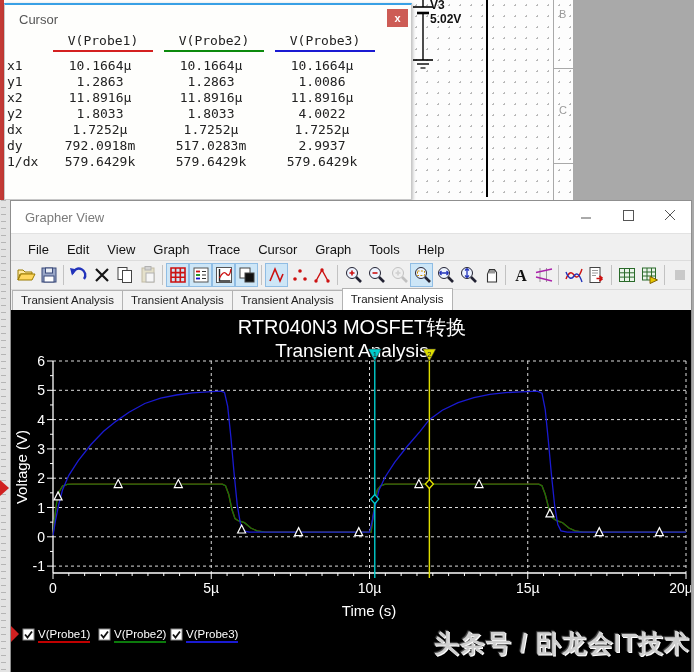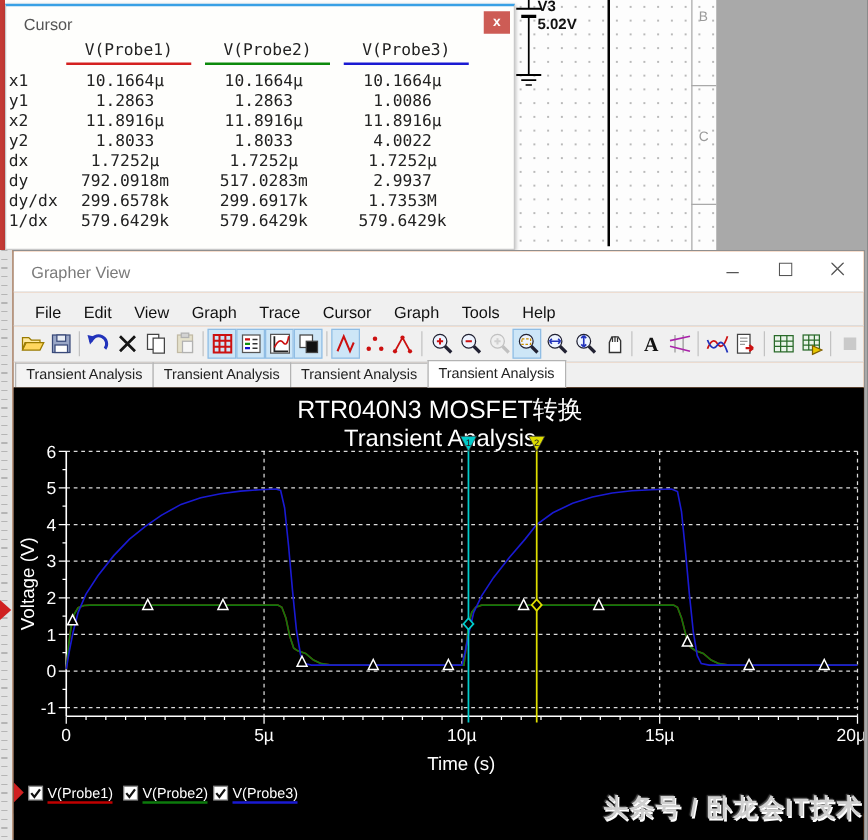--- a/index.html
+++ b/index.html
@@ -23,21 +23,21 @@
   .ct-head{display:grid;grid-template-columns:42px 112px 110px 112px;margin-bottom:6px;}
   .ct-head span{justify-self:center;padding-bottom:2px;border-bottom:2px solid transparent;width:100px;text-align:center;}
   .ct-row{display:grid;grid-template-columns:42px 112px 110px 112px;height:16px;line-height:16px;}
   .ct-row .lbl{padding-left:2px;}
   .ct-row .val{text-align:center;padding-right:6px;}
   
   #left-strip{position:absolute;left:0;top:200px;width:10px;height:472px;background:#e3e3e3;
     background-image:repeating-linear-gradient(to bottom,#b5b5b5 0 1px,transparent 1px 7px);background-size:5px 100%;background-repeat:no-repeat;background-position:1px 0;}
   #left-arrow{position:absolute;left:0;top:480px;width:0;height:0;border-top:8px solid transparent;
     border-bottom:8px solid transparent;border-left:9px solid #d02020;}
-  #grapher{position:absolute;left:10px;top:200px;width:682px;height:472px;background:#f97316;
+  #grapher{position:absolute;left:10px;top:200px;width:682px;height:472px;background:#ffffff;
     border:1px solid #8f8f8f;box-sizing:border-box;}
   #gtitlebar{position:relative;height:32px;background:#fff;border-bottom:1px solid #e2e2e2;}
   #gtitle{position:absolute;left:14px;top:9px;font-size:13px;color:#7a7a7a;}
   .winbtn{position:absolute;top:0;width:34px;height:31px;color:#444;font-size:13px;text-align:center;line-height:31px;}
   #btn-min{right:88px;} #btn-max{right:46px;} #btn-close{right:4px;}
   #menubar{height:26px;background:#f0f0f0;border-bottom:1px solid #dcdcdc;display:flex;align-items:flex-end;padding-left:8px;}
   .menu-item{font-size:13px;color:#111;padding:3px 9px;}
   #toolbar{height:28px;background:#f0f0f0;display:flex;align-items:center;padding-left:3px;border-bottom:1px solid #dcdcdc;}
   .tbtn{width:24px;height:24px;display:flex;align-items:center;justify-content:center;border:1px solid transparent;box-sizing:border-box;}
   .tbtn.active{background:#cde6f7;border:1px solid #90bde4;}
@@ -46,21 +46,21 @@
   #tabs{height:20px;display:flex;align-items:flex-end;background:#f0f0f0;padding-left:1px;}
   .tab{font-size:11.5px;color:#222;background:#f3f3f3;border:1px solid #b3b3b3;border-bottom:none;
     padding:2px 8px 2px 8px;height:15px;line-height:15px;margin-right:-1px;}
   .tab.active{background:#fff;position:relative;height:17px;line-height:17px;z-index:2;}
   #chart-wrap{height:418px;background:#000;position:relative;}
   #statusbar{height:23px;background:#f0f0f0;border-top:1px solid #cfcfcf;position:relative;}
   #status-text{position:absolute;left:4px;top:4px;font-size:16px;color:#222;}
   #grip{position:absolute;right:2px;bottom:2px;width:10px;height:10px;
     background-image:radial-gradient(#9a9a9a 1px,transparent 1.2px);background-size:4px 4px;}
   
-  #watermark{position:absolute;right:4px;bottom:12px;font-size:20px;font-weight:bold;letter-spacing:1px;
+  #watermark{position:absolute;right:4px;bottom:12px;font-size:25px;font-weight:bold;letter-spacing:1px;
     color:#cfcfcf;text-shadow:1px 1px 0 #ffffff,-1px -1px 1px #555555;z-index:50;white-space:nowrap;}
 </style>
 </head>
 <body>
 
 <div id="screen">
 
   <div id="schematic">
     <svg style="position:absolute;left:402px;top:0;" width="40" height="80">
       <line x1="17" y1="0" x2="17" y2="7" stroke="#000" stroke-width="1.4"></line>
@@ -120,26 +120,20 @@
           <span class="lbl">dx</span>
           <span class="val">1.7252µ</span>
           <span class="val">1.7252µ</span>
           <span class="val">1.7252µ</span>
         </div>
         <div class="ct-row">
           <span class="lbl">dy</span>
           <span class="val">792.0918m</span>
           <span class="val">517.0283m</span>
           <span class="val">2.9937</span>
-        </div>
-        <div class="ct-row">
-          <span class="lbl">dy/dx</span>
-          <span class="val">299.6578k</span>
-          <span class="val">299.6917k</span>
-          <span class="val">1.7353M</span>
         </div>
         <div class="ct-row">
           <span class="lbl">1/dx</span>
           <span class="val">579.6429k</span>
           <span class="val">579.6429k</span>
           <span class="val">579.6429k</span>
         </div>
       </div>
   </div>
 

